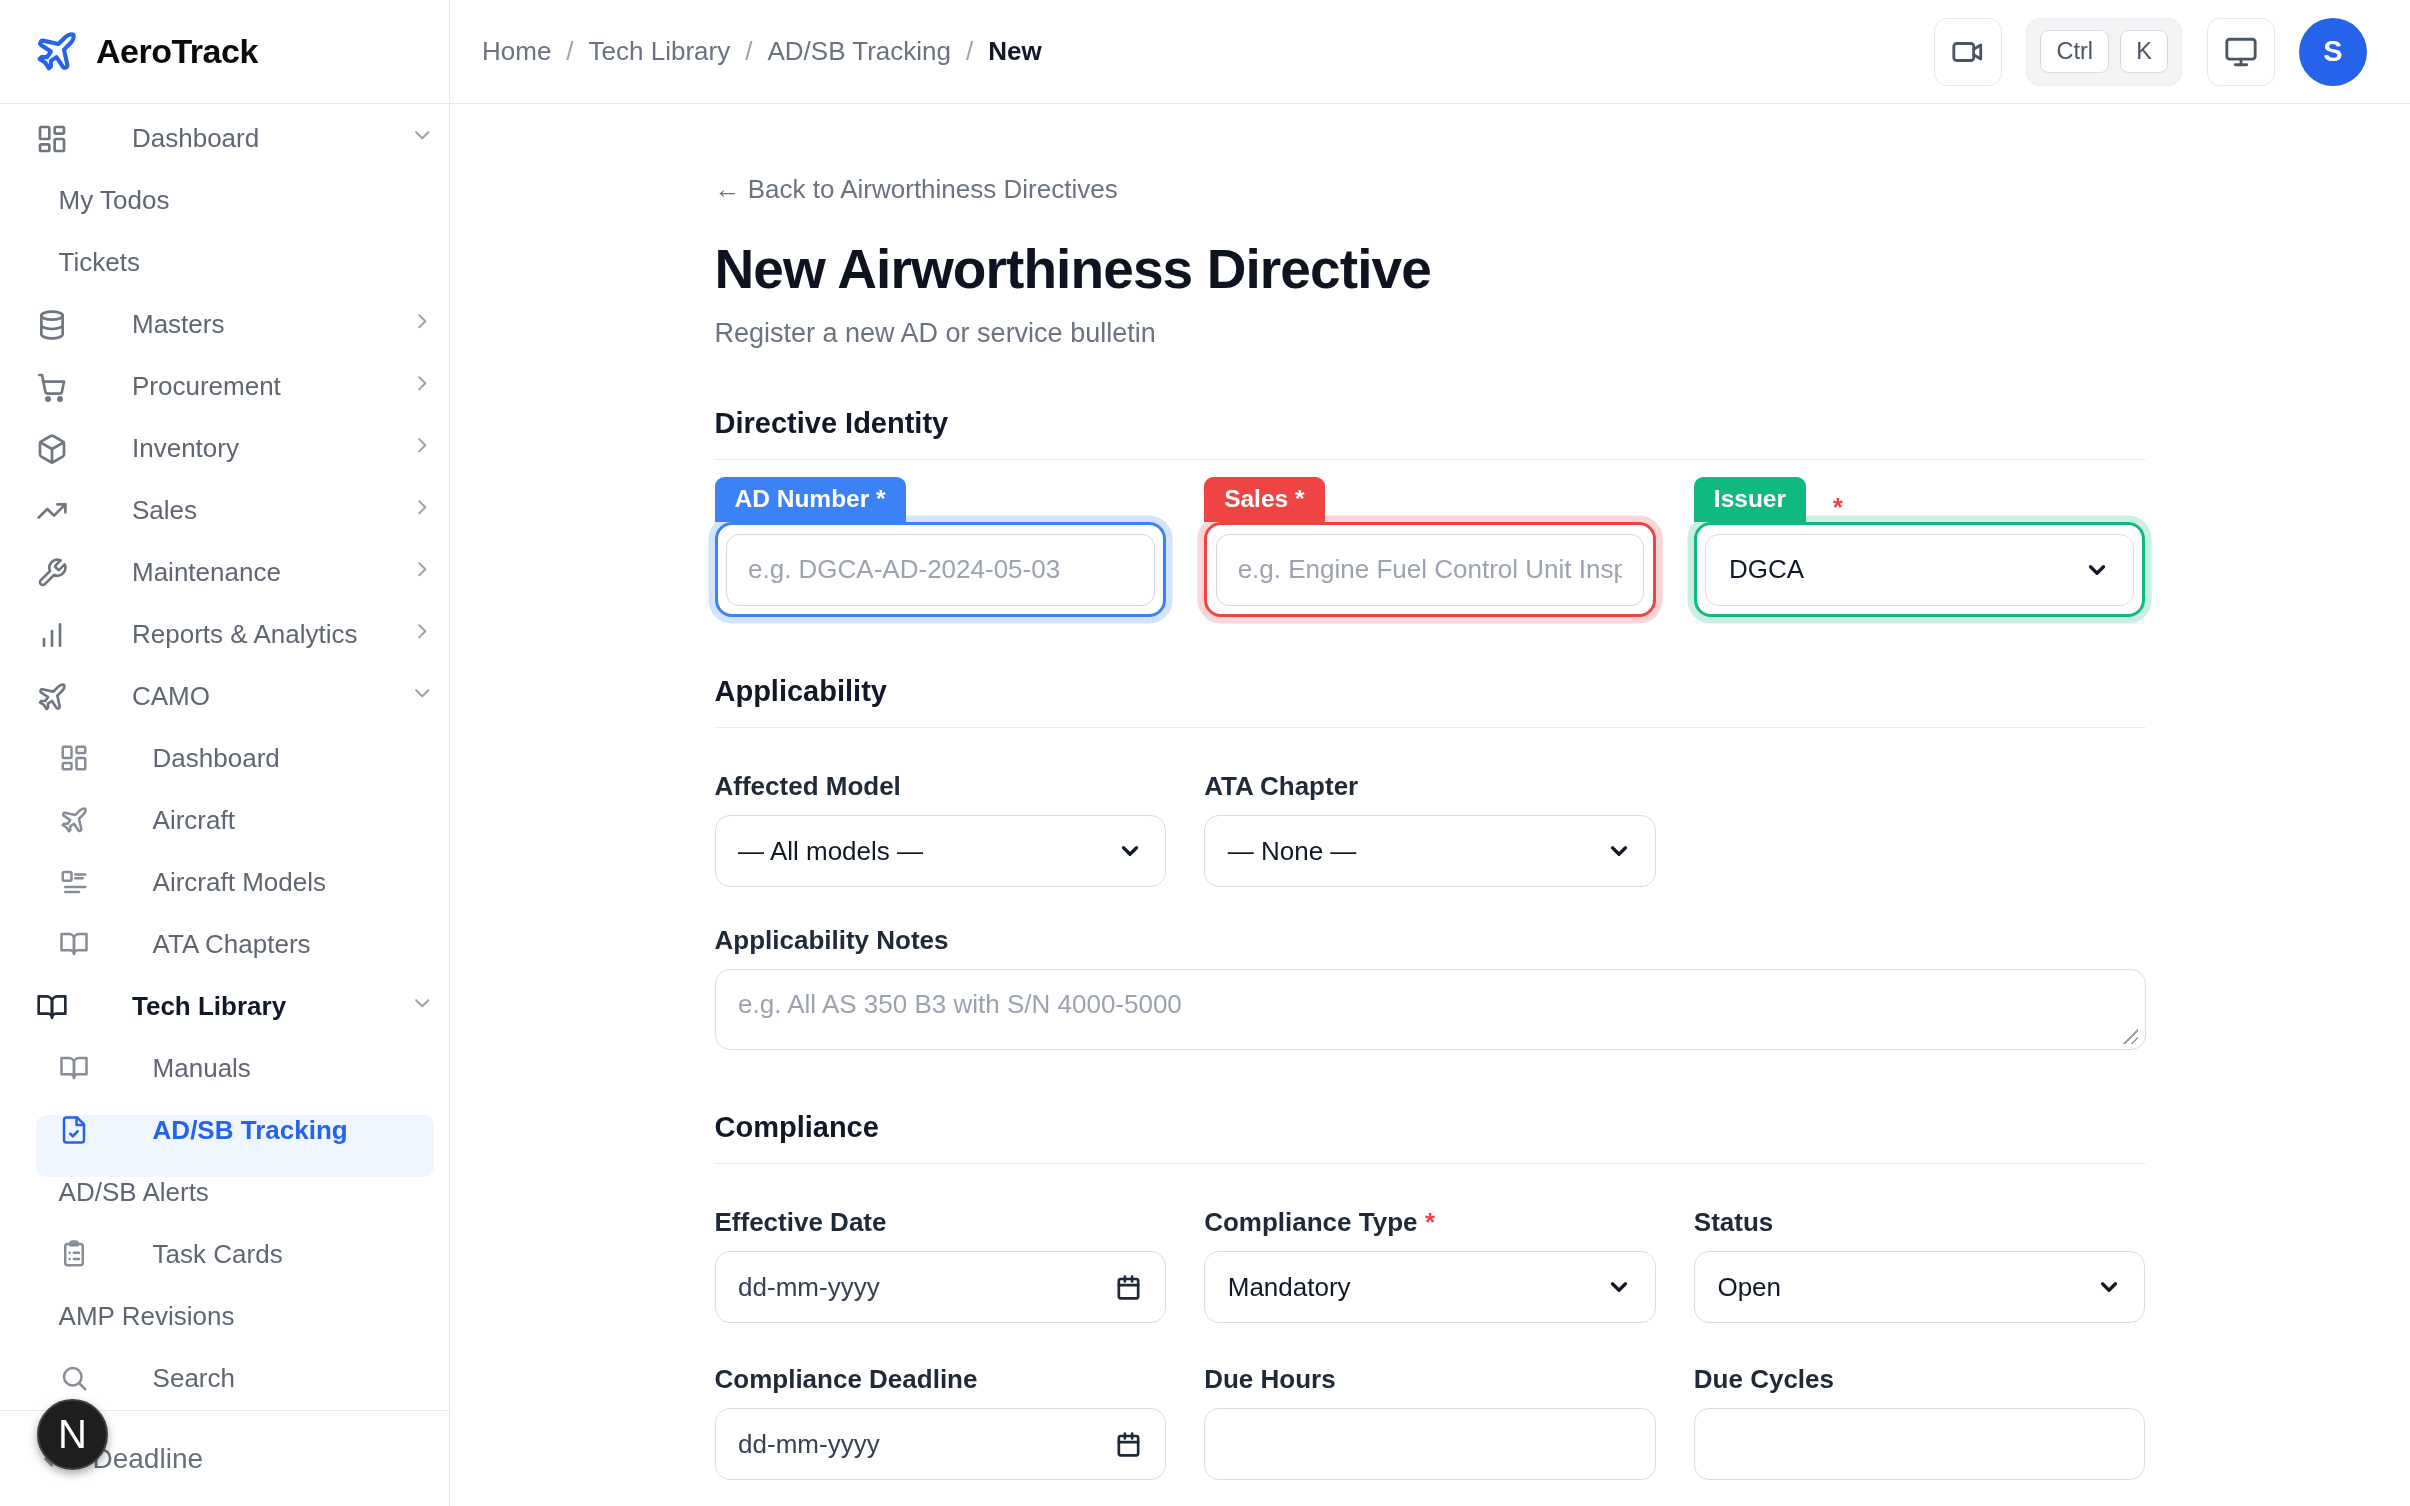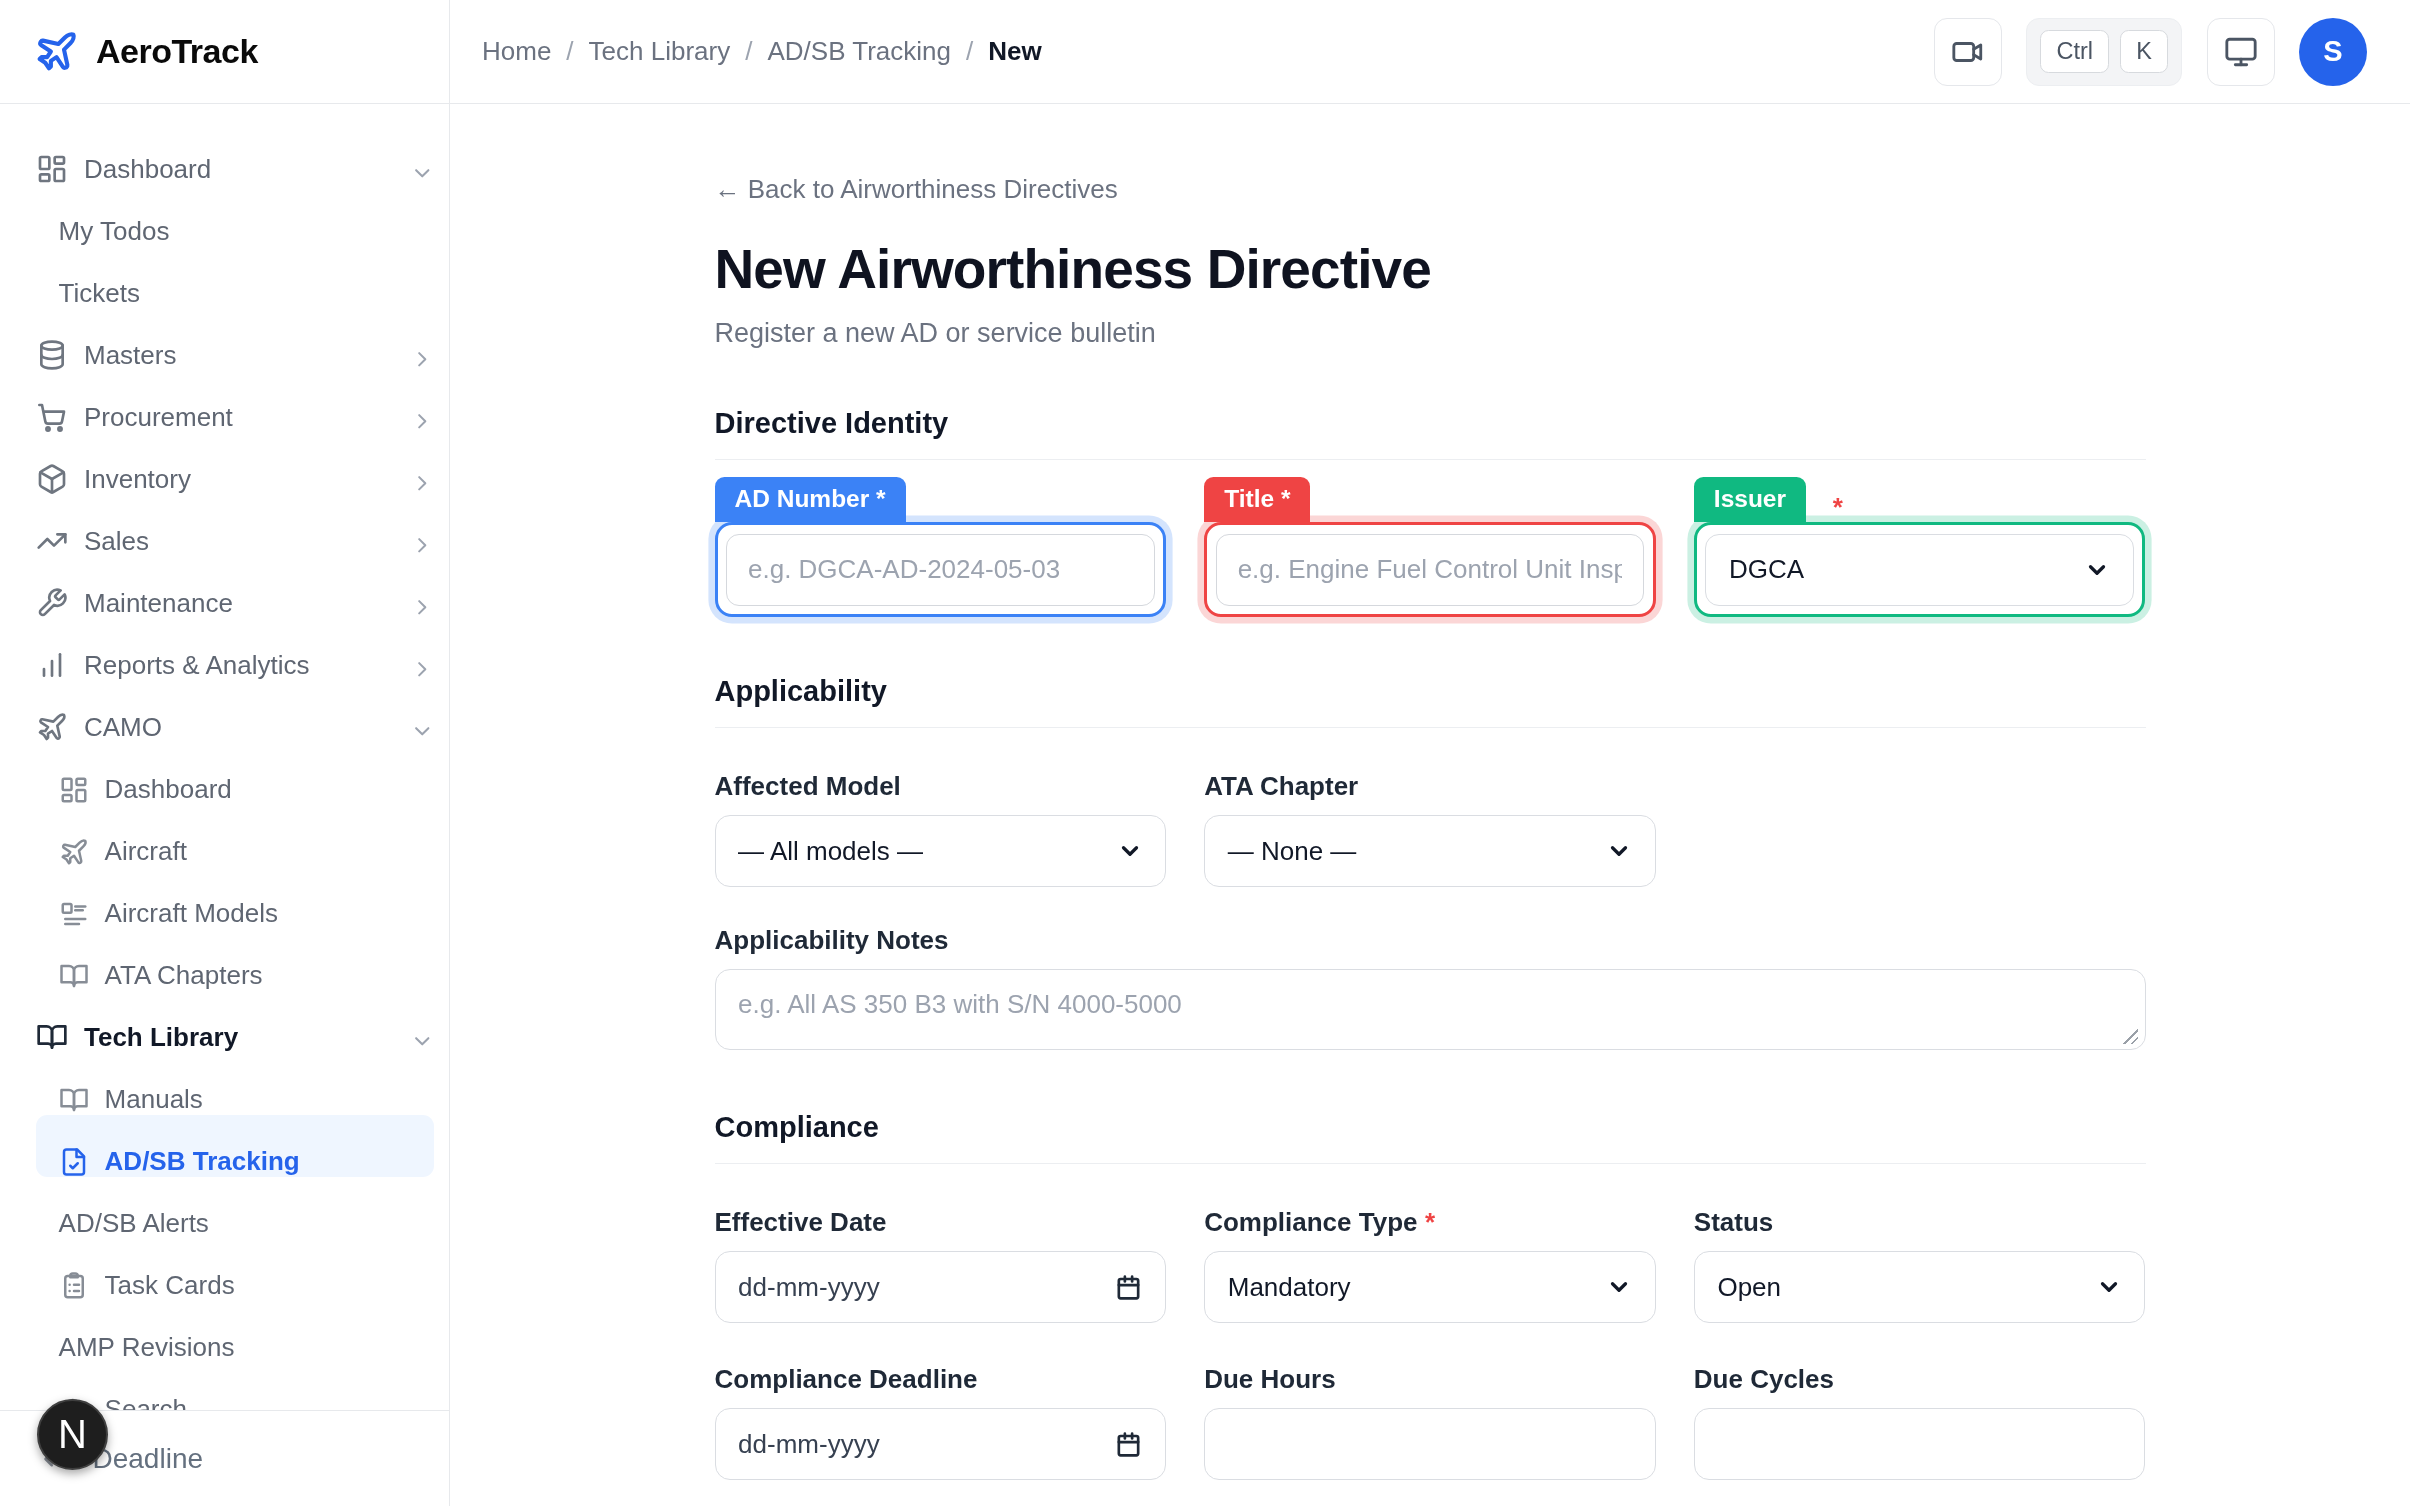--- a/index.html
+++ b/index.html
@@ -10,21 +10,21 @@
 
   
   .sidebar { position:absolute; left:0; top:0; width:450px; height:1507px;
     border-right:0.9px solid #e7e9ec; background:#fff; }
   .logo-row { height:104px; border-bottom:0.9px solid #e7e9ec; display:flex; align-items:center;
     padding-left:34px; gap:17px; }
   .logo-row .plane { width:45px; height:45px; color:#2563eb; stroke-width:2.2; }
   .logo-text { font-size:34px; font-weight:700; letter-spacing:-0.5px; color:#0a0a0a; }
 
   .nav { padding:19px 15px 0 36px; height:1306px; overflow:hidden; }
-  .item { display:flex; align-items:flex-end; height:62px; font-size:26px; color:#5f6672; cursor:pointer; }
+  .item { display:flex; align-items:flex-start; height:62px; font-size:26px; color:#5f6672; cursor:pointer;gap:48px; }
   .item .lbl { margin-left:16px; white-space:nowrap; }
   .item .icn { width:32px; height:32px; color:#6f7680; }
   .item .chev { width:24.5px; height:24.5px; margin-left:auto; color:#9ca3af; }
   .item.child { padding-left:22.6px; }
   .item.child .icn { width:30px; height:30px; color:#878d96; }
   .item.child.noicon .lbl { margin-left:0; }
   .item.parent-active { color:#111827; font-weight:700; }
   .item.parent-active .icn { color:#1f2937; }
   .item.active { background:#eff6ff; border-radius:11.3px; color:#2563eb; font-weight:700;
     padding-right:11.3px; }
@@ -346,21 +346,21 @@
     <div class="section-h">Directive Identity</div>
     <hr class="rule">
     <div class="grid3">
       <div class="anno-cell">
         <span class="chip blue">AD Number *</span>
         <div class="anno-box blue">
           <input class="txt-input" type="text" placeholder="e.g. DGCA-AD-2024-05-03" style="">
         </div>
       </div>
       <div class="anno-cell">
-        <span class="chip red">Title *</span>
+        <span class="chip red">Sales *</span>
         <div class="anno-box red">
           <input class="txt-input" type="text" placeholder="e.g. Engine Fuel Control Unit Inspe" style="">
         </div>
       </div>
       <div class="anno-cell">
         <span class="hidden-star">*</span>
         <span class="chip green">Issuer</span>
         <div class="anno-box green">
           <div class="control" style="border-radius:14px;gap:33px;">
             <span class="val">DGCA</span>

